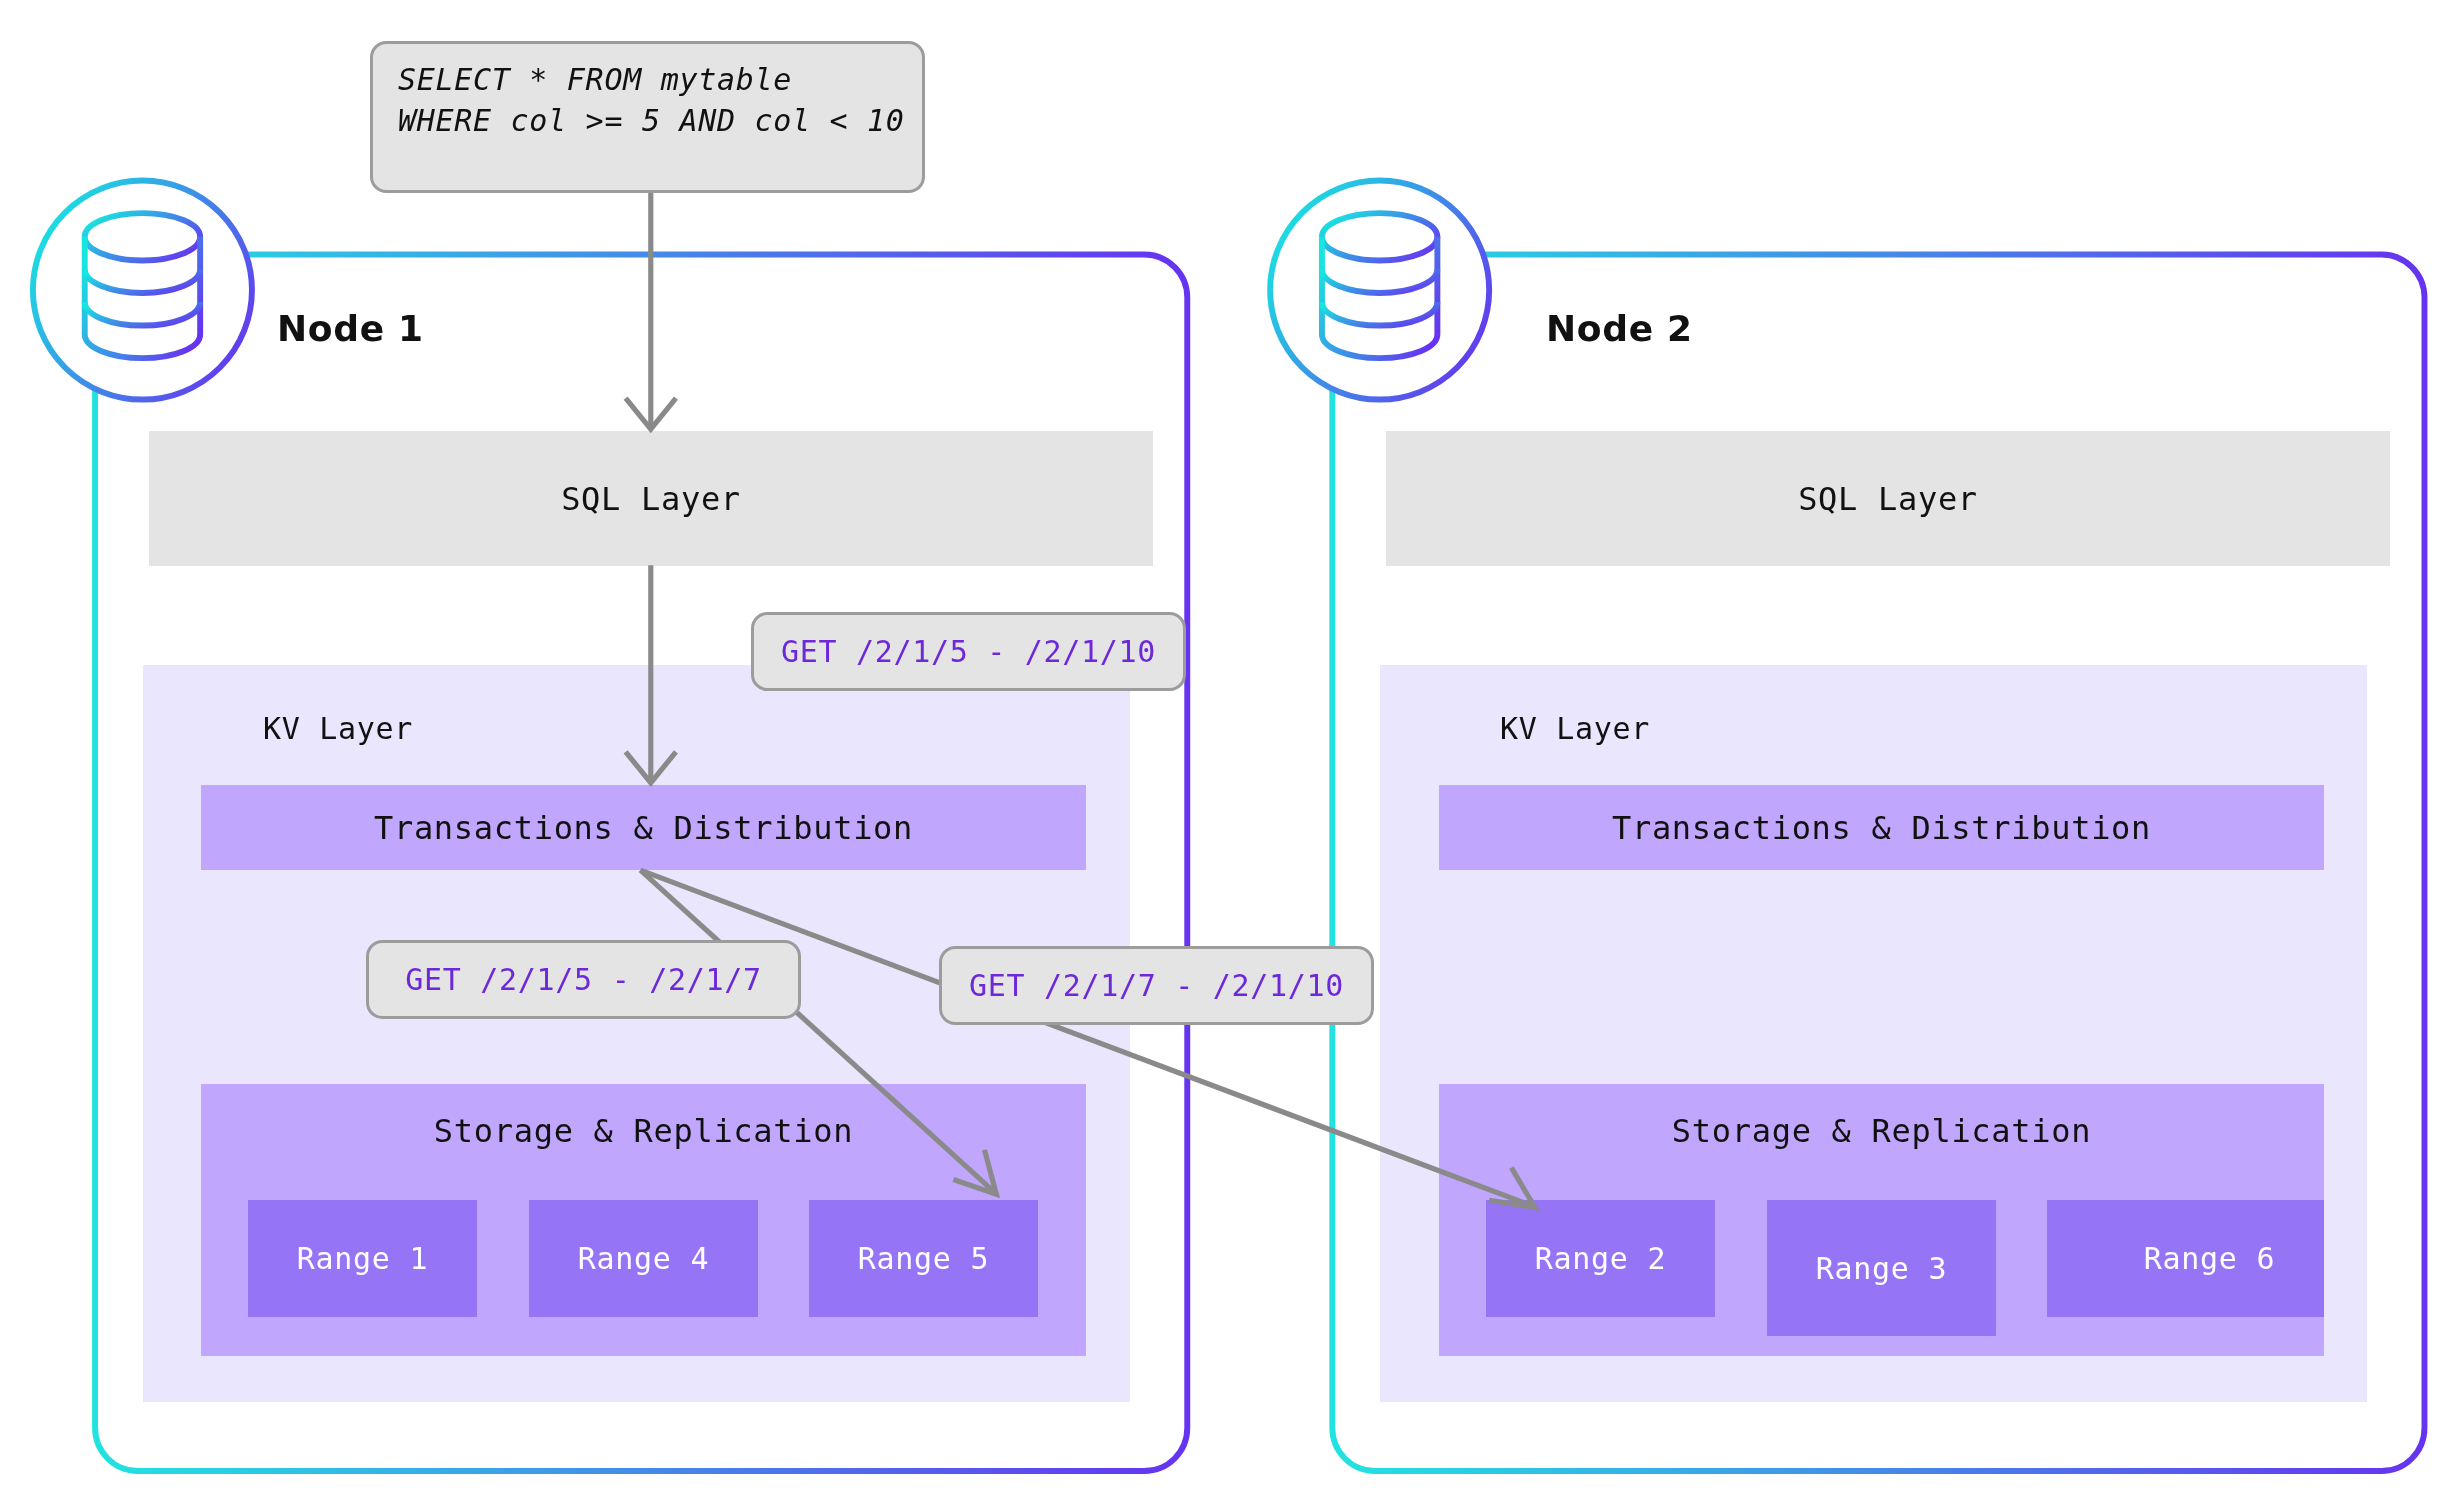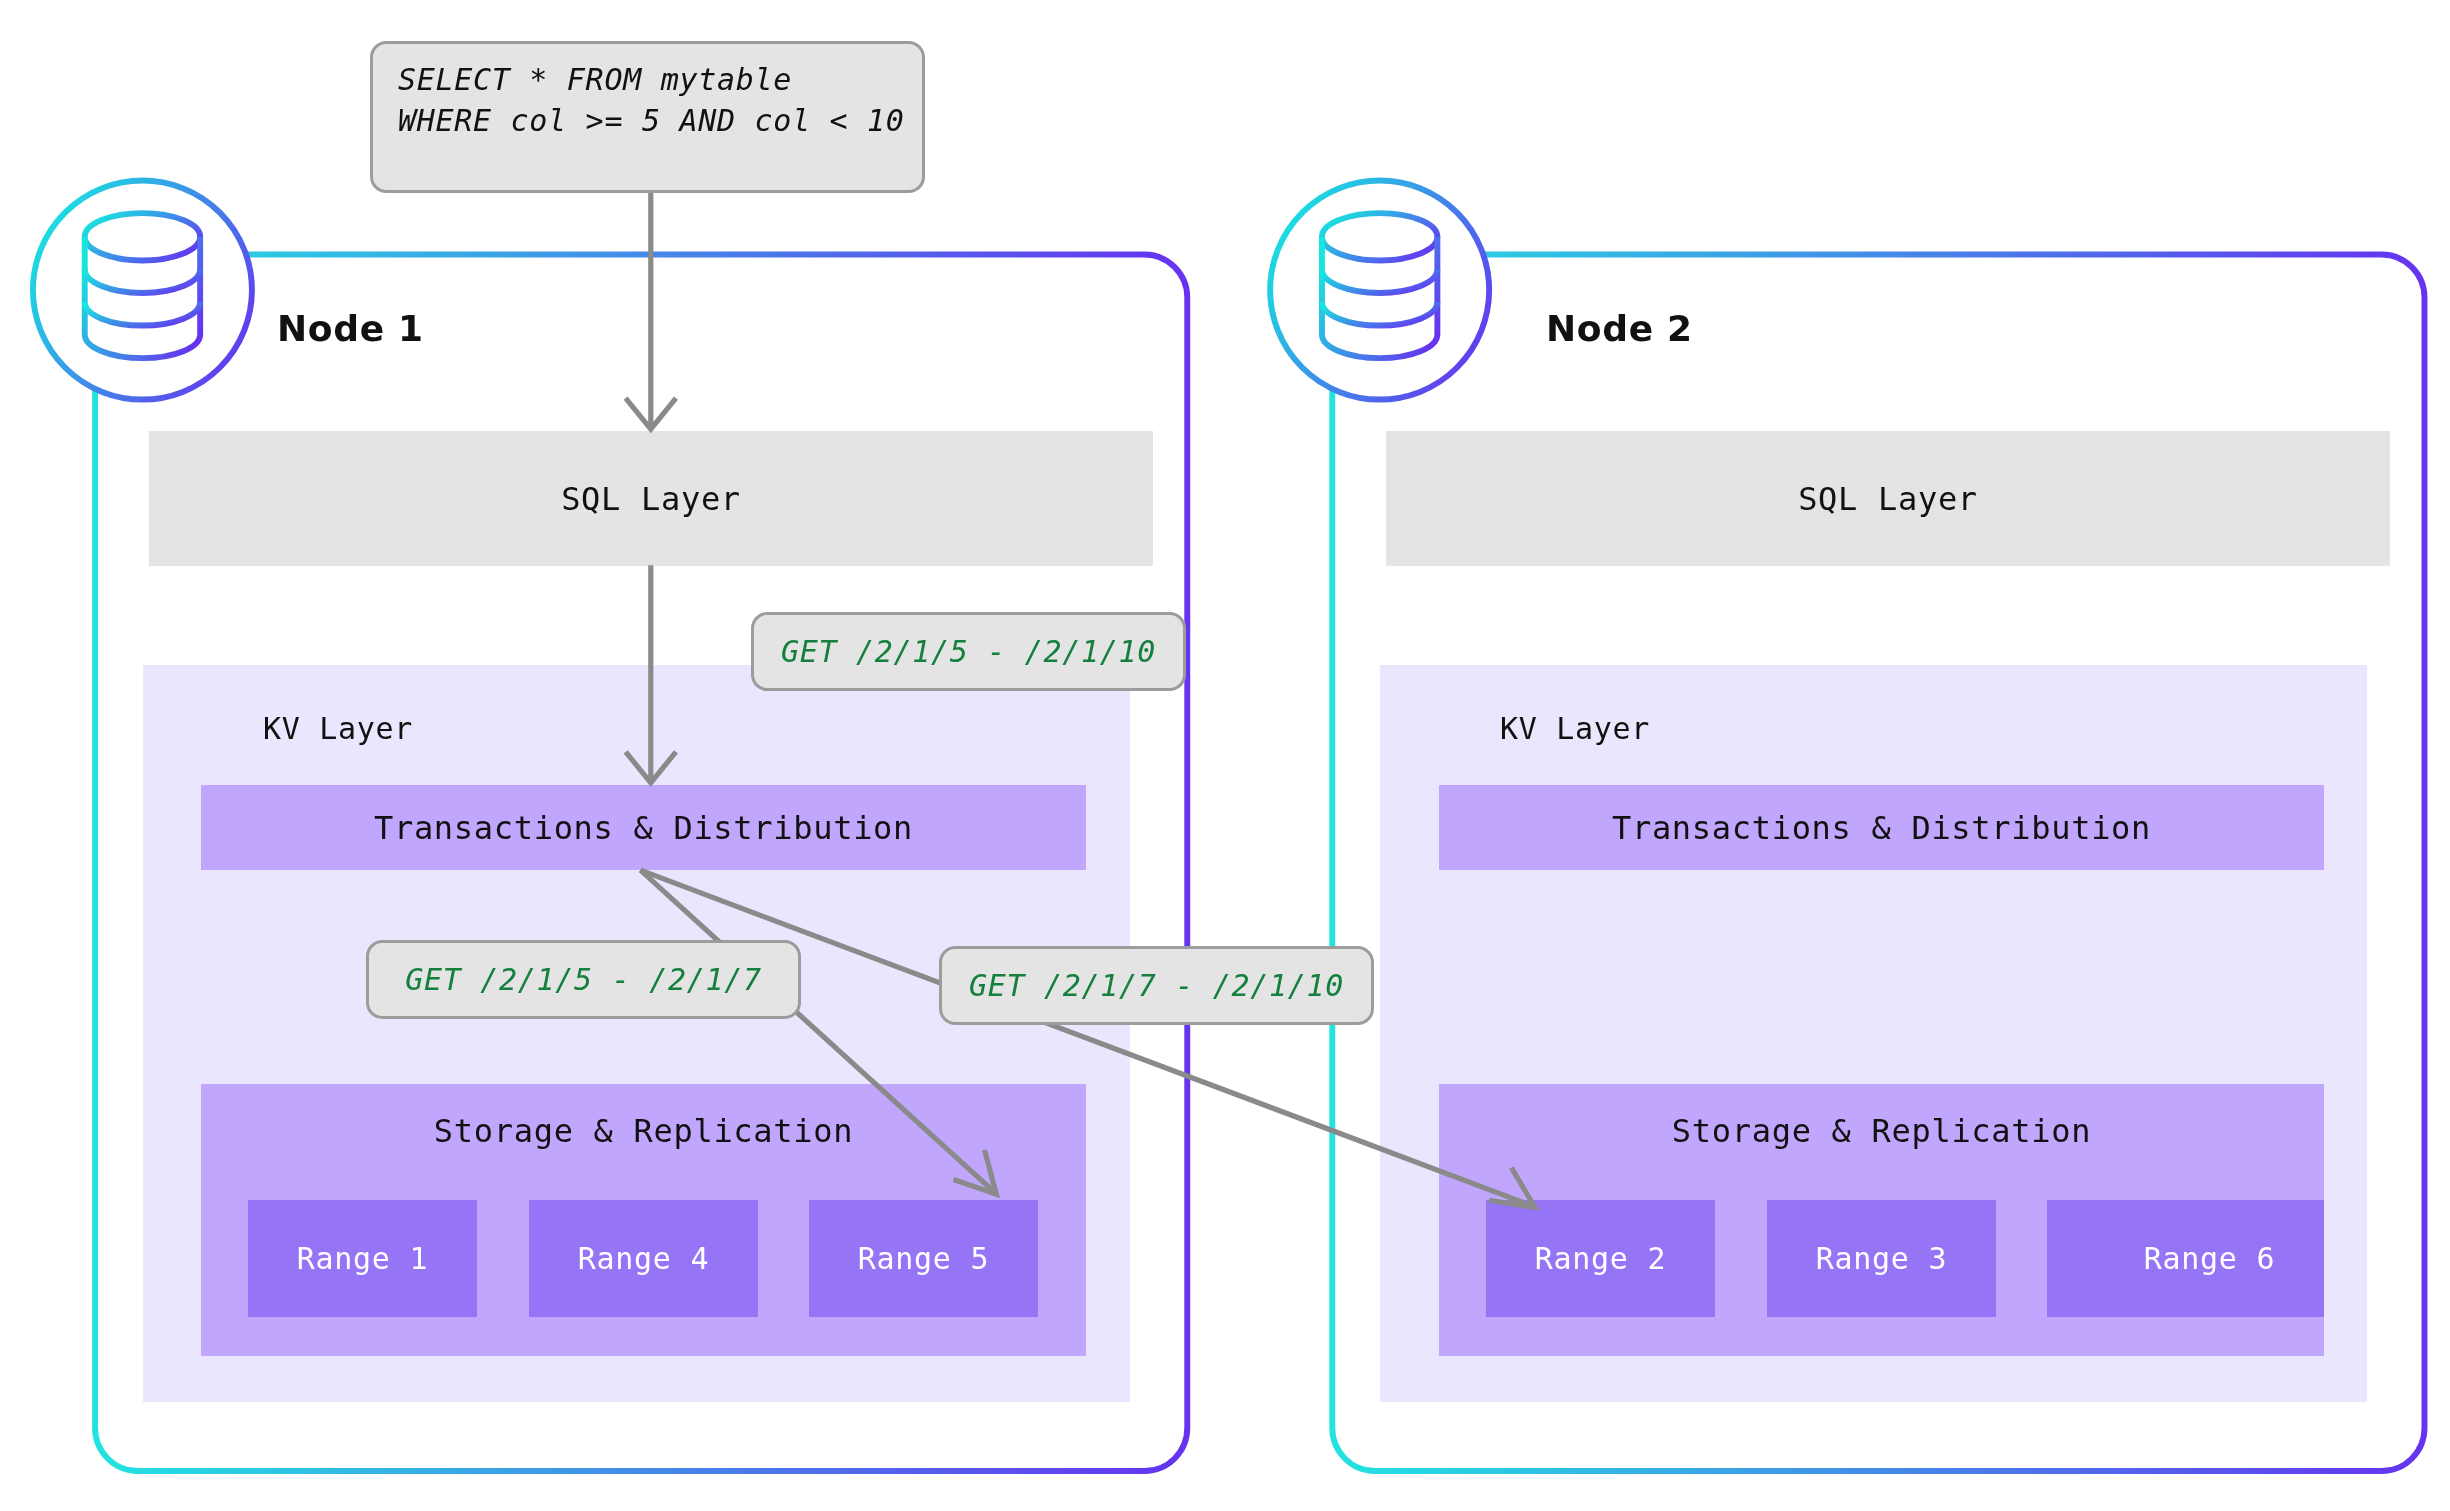--- a/index.html
+++ b/index.html
@@ -21,21 +21,21 @@
   .txn-box span{font-size:32px;color:#111;letter-spacing:0.7px;}
   .storage-box{background:#c0a6fd;z-index:4;}
   .storage-title{position:absolute;left:0;right:0;top:28px;text-align:center;
     font-size:32px;color:#111;letter-spacing:0.7px;}
   .range-box{position:absolute;background:#9575f5;display:flex;align-items:center;
     justify-content:center;}
   .range-box span{font-size:30px;color:#ffffff;letter-spacing:0.7px;}
   
   .callout{position:absolute;background:#e4e4e4;border:3px solid #9c9c9c;border-radius:16.3px;
     display:flex;align-items:center;justify-content:center;z-index:8;}
-  .callout span{font-size:30px;font-style:italic;color:#15803d;letter-spacing:0.7px;white-space:pre;}
+  .callout span{font-size:30px;color:#6d28d9;letter-spacing:0.7px;white-space:pre;}
   .query-box{position:absolute;background:#e4e4e4;border:3px solid #9c9c9c;border-radius:16.3px;
     z-index:8;padding:16.3px 25px;box-sizing:border-box;}
   .query-box span{display:block;font-size:30px;font-style:italic;color:#111;
     letter-spacing:0.7px;line-height:1.35;white-space:pre;}
 </style>
 </head>
 <body>
 
 <div id="stage">
 
@@ -121,21 +121,21 @@
 
   <div class="abs txn-box" style="left:1439px;top:785px;width:885px;height:85px;">
     <span>Transactions &amp; Distribution</span>
   </div>
 
   <div class="abs storage-box" style="left:1439px;top:1084px;width:885px;height:272px;">
     <div class="storage-title">Storage &amp; Replication</div>
     <div class="range-box" style="left:47px;top:116px;width:229px;height:117px;">
       <span>Range 2</span>
     </div>
-    <div class="range-box" style="left:328px;top:116px;width:229px;height:117px;">
+    <div class="range-box" style="left:328px;top:116px;width:229px;height:136px;">
       <span>Range 3</span>
     </div>
     <div class="range-box" style="left:608px;top:116px;width:229px;height:117px;padding-left:48px;">
       <span>Range 6</span>
     </div>
   </div>
 
   <svg class="layer" id="svg-front" viewBox="0 0 3310 2042">
 
     <g stroke="#8a8a8a" stroke-width="7" fill="none">

